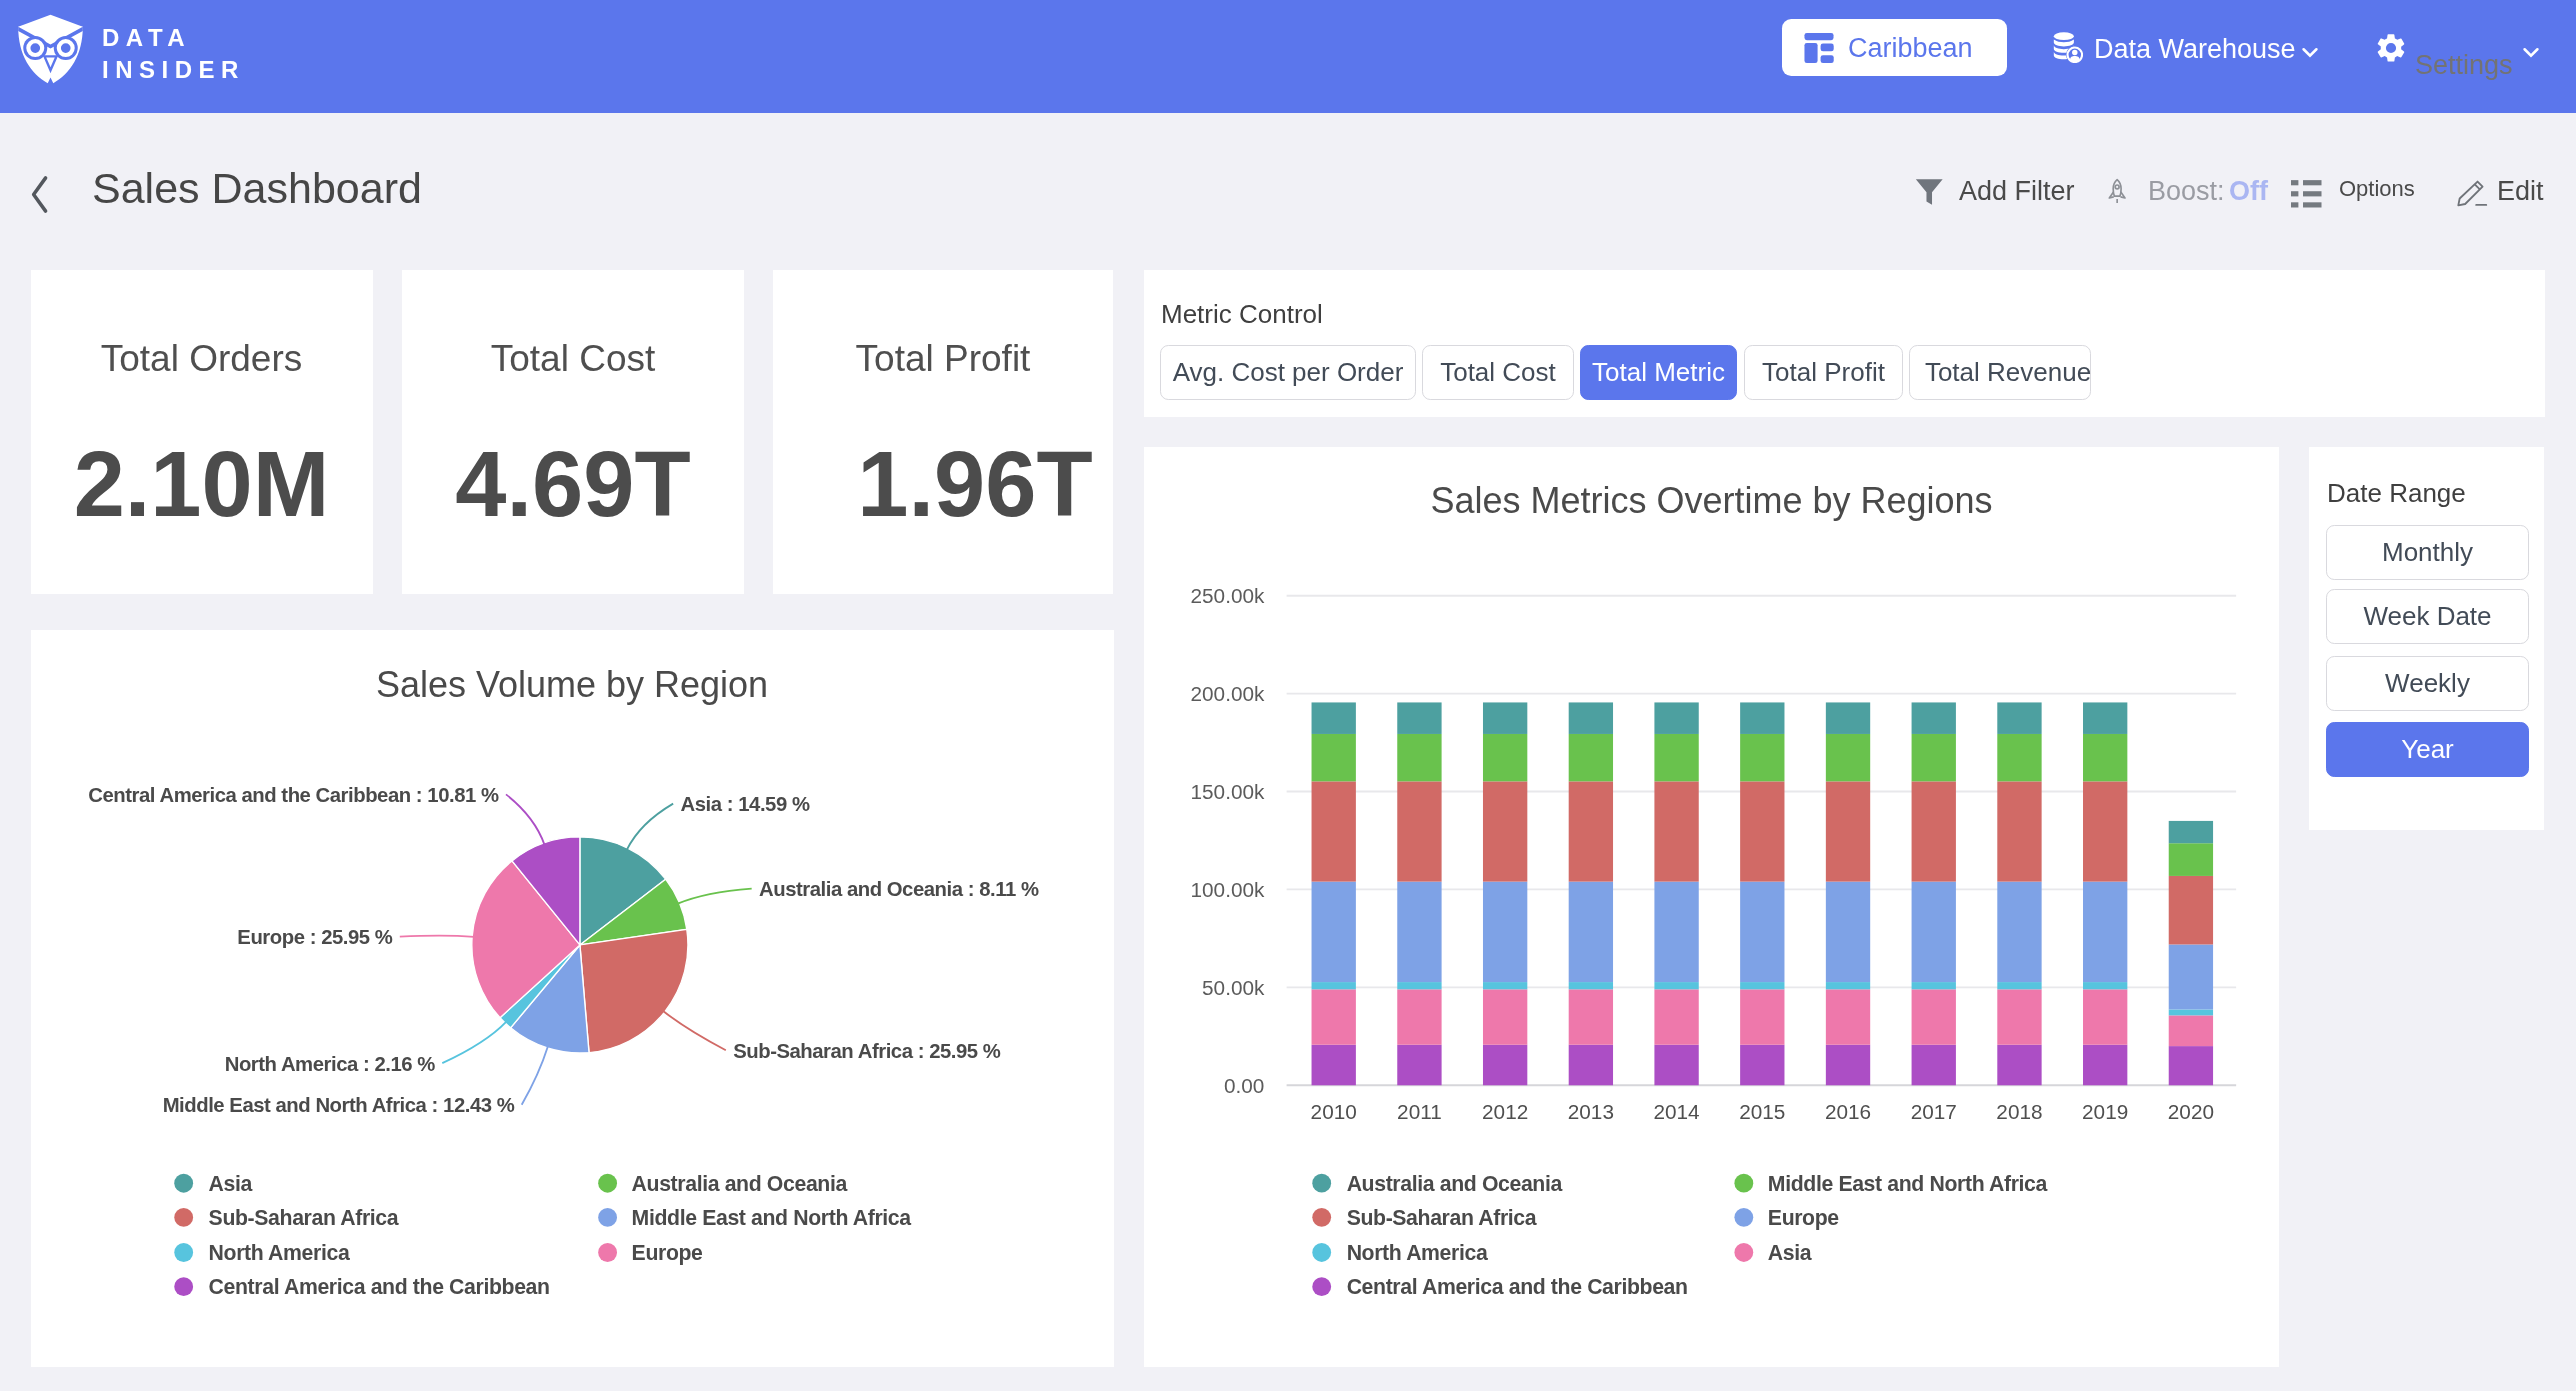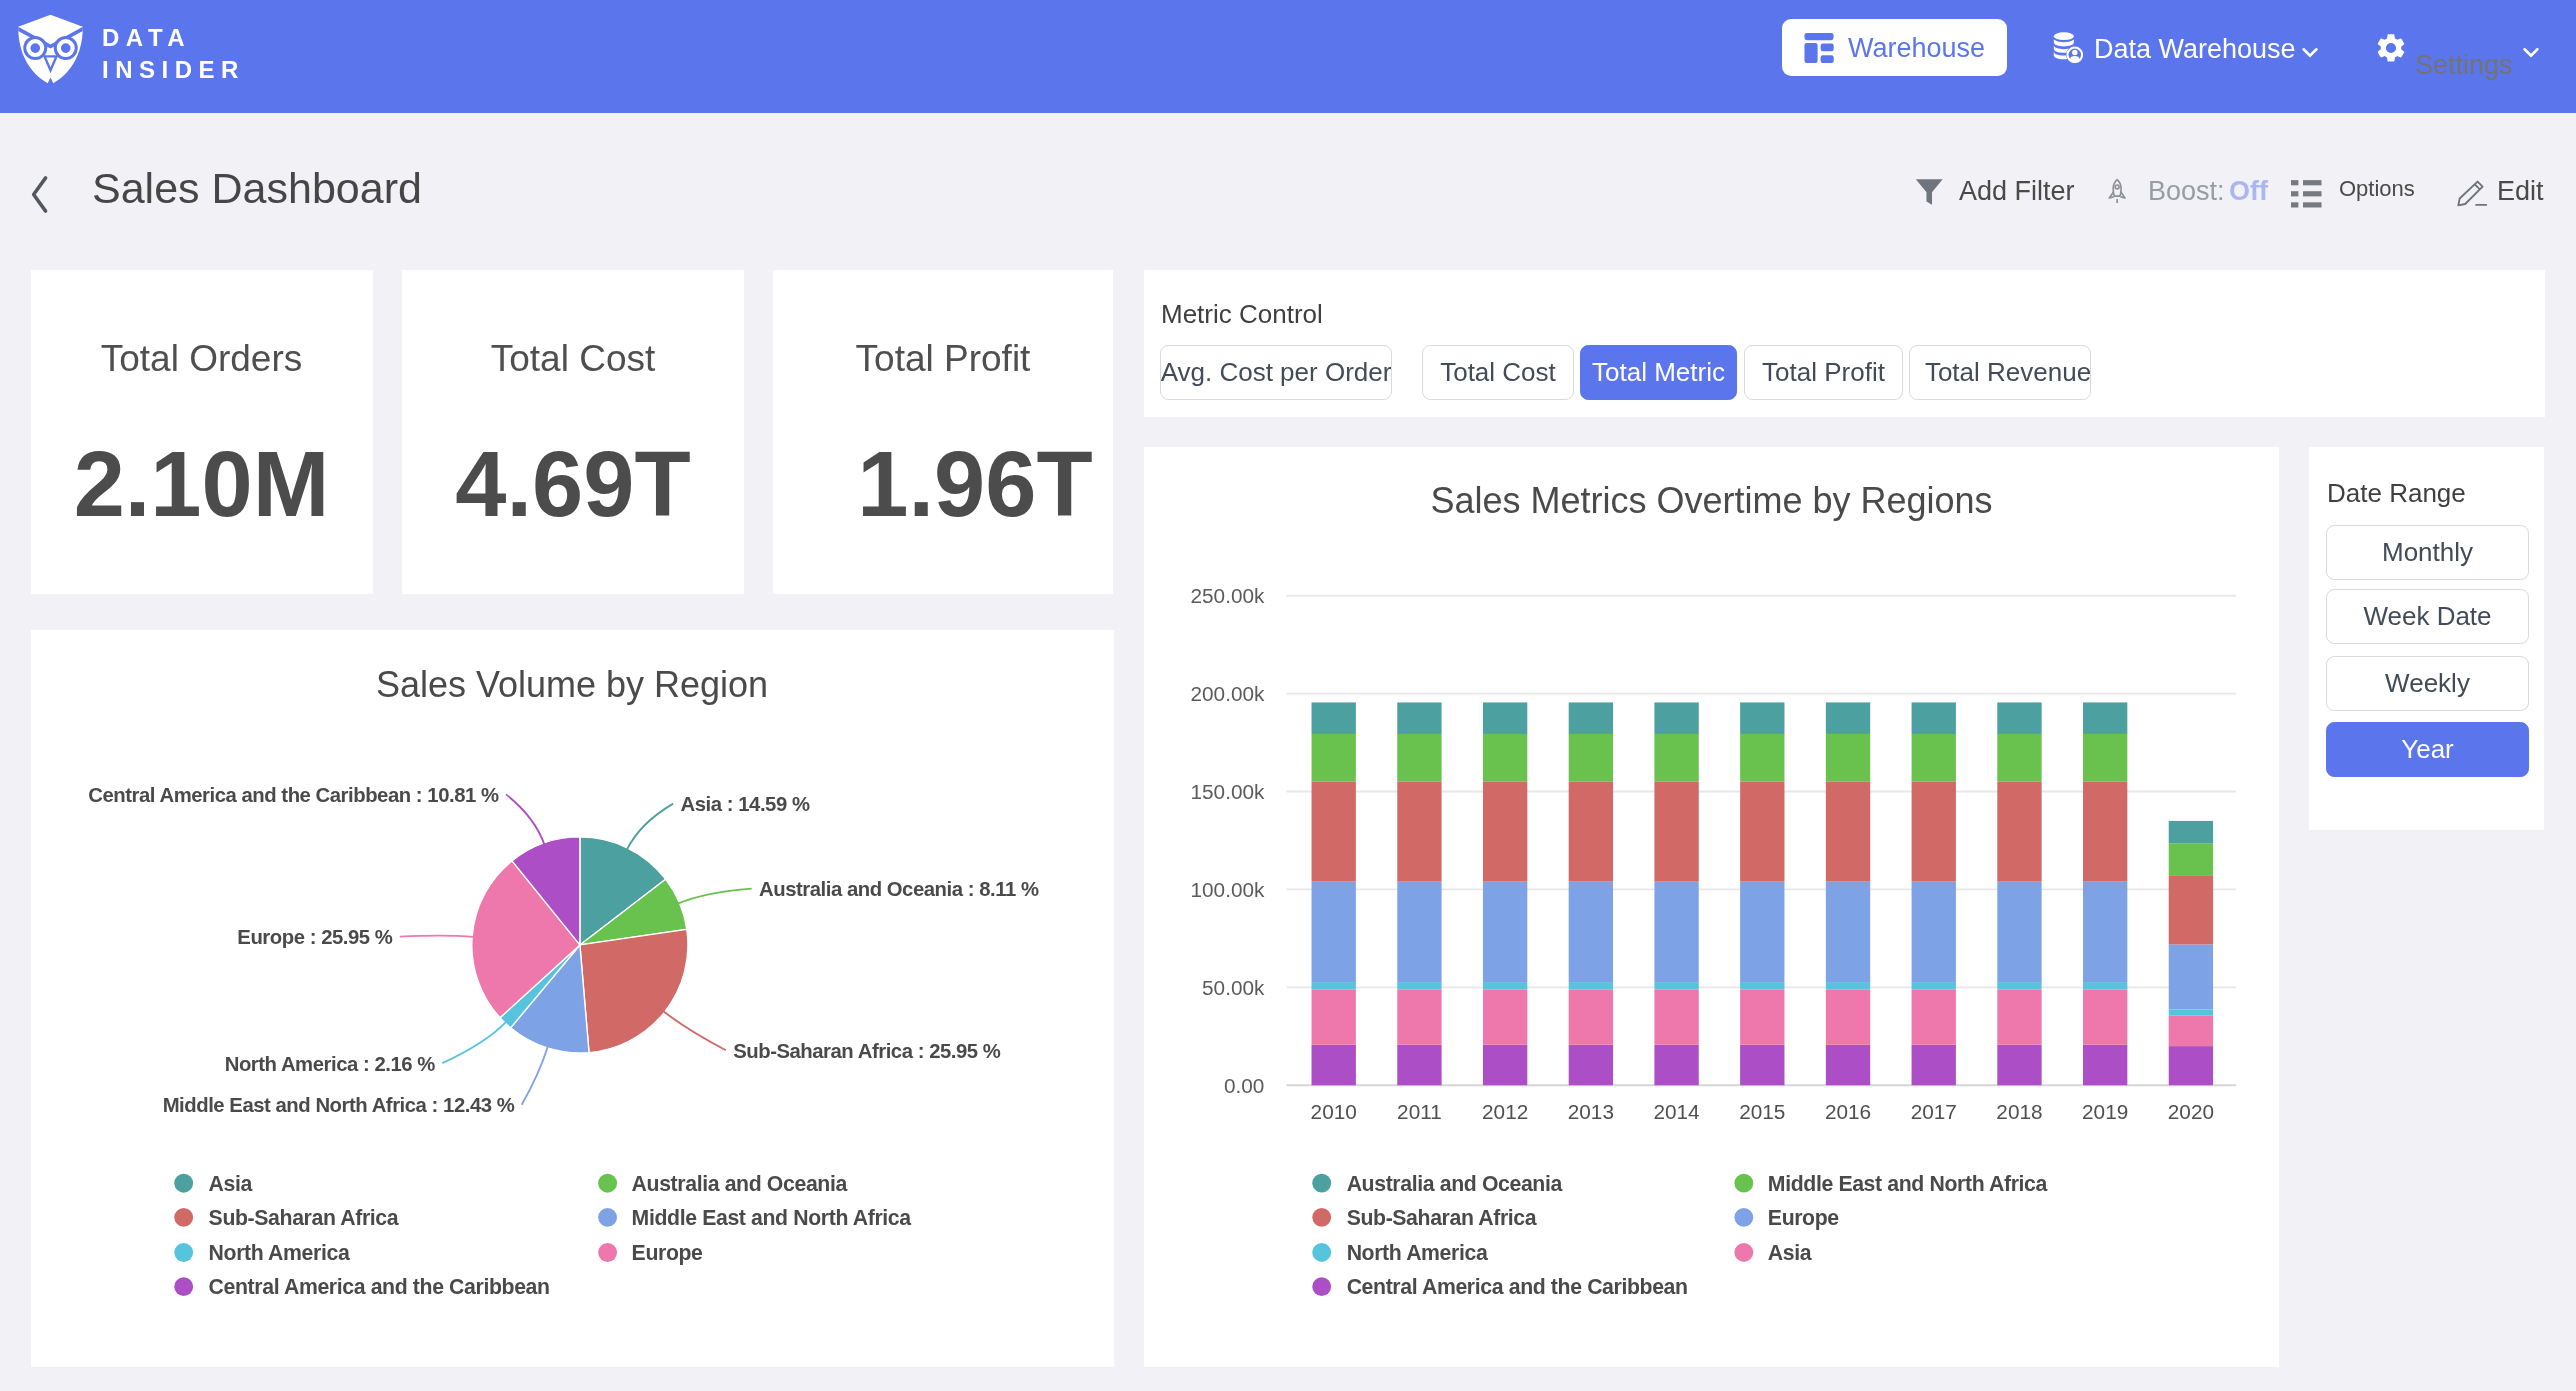--- a/index.html
+++ b/index.html
@@ -24,21 +24,21 @@
 </svg>
 <div class="abs" style="left:102px;top:22px;color:#fff;font-size:24px;font-weight:bold;letter-spacing:6.5px;line-height:32px;">DATA<br>INSIDER</div>
 
 <div class="abs" style="left:1782px;top:18.5px;width:225px;height:57px;background:#fff;border-radius:9.2px;"></div>
 <svg class="abs" style="left:1804px;top:33px;" width="30" height="30" viewBox="0 0 32 32">
   <rect x="0.5" y="0" width="31" height="7.6" rx="2.5" fill="#5b76ec"></rect>
   <rect x="0.5" y="10.6" width="14" height="21.4" rx="2.5" fill="#5b76ec"></rect>
   <rect x="17.7" y="11.3" width="14" height="8.2" rx="2.5" fill="#5b76ec"></rect>
   <rect x="17.7" y="23.7" width="14" height="8.3" rx="2.5" fill="#5b76ec"></rect>
 </svg>
-<div class="abs" style="left:1848px;top:33px;font-size:27px;color:#5b76ec;font-weight:500;">Warehouse</div>
+<div class="abs" style="left:1848px;top:33px;font-size:27px;color:#5b76ec;font-weight:500;">Caribbean</div>
 
 <svg class="abs" style="left:2052px;top:32px;" width="31" height="31" viewBox="0 0 34 34">
   <ellipse cx="13" cy="4.6" rx="11" ry="4.3" fill="#fff"></ellipse>
   <path d="M2,8.2 C5,10.5 9,11.2 13,11.2 C17,11.2 21,10.5 24,8.2 L24,11.6 C24,14 19,15.8 13,15.8 C7,15.8 2,14 2,11.6 Z" fill="#fff"></path>
   <path d="M2,14.6 C2,17 7,18.8 13,18.8 C19,18.8 24,17 24,14.6 L24,18.6 C24,21 19,22.8 13,22.8 C7,22.8 2,21 2,18.6 Z" fill="#fff"></path>
   <path d="M2,21.6 C2,24 7,25.8 13,25.8 C14.3,25.8 15.6,25.7 16.8,25.5 L16.8,29.7 C15.6,29.9 14.3,30 13,30 C7,30 2,28.2 2,25.8 Z" fill="#fff"></path>
   <circle cx="25" cy="25" r="9.6" fill="#5b76ec"></circle>
   <circle cx="25" cy="25" r="8" fill="none" stroke="#fff" stroke-width="2.3"></circle>
   <circle cx="25" cy="22.5" r="3" fill="#fff"></circle>
   <path d="M19.8,30.3 C19.8,27.2 22.1,26.3 25,26.3 C27.9,26.3 30.2,27.2 30.2,30.3 C28.8,31.6 27,32.4 25,32.4 C23,32.4 21.2,31.6 19.8,30.3 Z" fill="#fff"></path>
@@ -98,21 +98,21 @@
 <div class="card" style="left:773px;top:270px;width:340px;height:324px;"></div>
 <div class="abs" style="left:30.5px;top:338px;width:342px;text-align:center;font-size:37px;color:#4f4f4f;">Total Orders</div>
 <div class="abs" style="left:402px;top:338px;width:342px;text-align:center;font-size:37px;color:#4f4f4f;">Total Cost</div>
 <div class="abs" style="left:773px;top:338px;width:340px;text-align:center;font-size:37px;color:#4f4f4f;">Total Profit</div>
 <div class="abs" style="left:30.5px;top:432px;width:342px;text-align:center;font-size:92px;font-weight:bold;color:#4c4c4c;">2.10M</div>
 <div class="abs" style="left:402px;top:432px;width:342px;text-align:center;font-size:92px;font-weight:bold;color:#4c4c4c;">4.69T</div>
 <div class="abs" style="left:773px;top:432px;width:404px;text-align:center;font-size:92px;font-weight:bold;color:#4c4c4c;">1.96T</div>
 
 <div class="card" style="left:1144px;top:270px;width:1401px;height:147px;"></div>
 <div class="abs" style="left:1161px;top:299px;font-size:26px;color:#3f3f3f;">Metric Control</div>
-<div class="btn" style="left:1160px;top:345px;width:232px;height:55px;">Avg. Cost per Order</div>
+<div class="btn" style="left:1160px;top:345px;width:256px;height:55px;">Avg. Cost per Order</div>
 <div class="btn" style="left:1422px;top:345px;width:152px;height:55px;">Total Cost</div>
 <div class="btn active" style="left:1580px;top:345px;width:157px;height:55px;">Total Metric</div>
 <div class="btn" style="left:1744px;top:345px;width:159px;height:55px;">Total Profit</div>
 <div class="btn" style="left:1909px;top:345px;width:182px;height:55px;padding-left:16px;">Total Revenue</div>
 
 <div class="card" style="left:30.5px;top:630px;width:1083px;height:737px;"></div>
 <div class="abs" style="left:30.5px;top:664px;width:1083px;text-align:center;font-size:36px;color:#4a4a4a;">Sales Volume by Region</div>
 <svg class="abs" style="left:30.5px;top:630px;" width="1083" height="737" viewBox="0 0 1172 798">
 <path d="M594,341 L594.00,224.00 A117,117 0 0 1 686.85,269.81 Z" fill="#4da0a0" stroke="#ffffff" stroke-width="1.5"></path>
 <path d="M594,341 L686.85,269.81 A117,117 0 0 1 709.78,324.15 Z" fill="#69c24d" stroke="#ffffff" stroke-width="1.5"></path>

